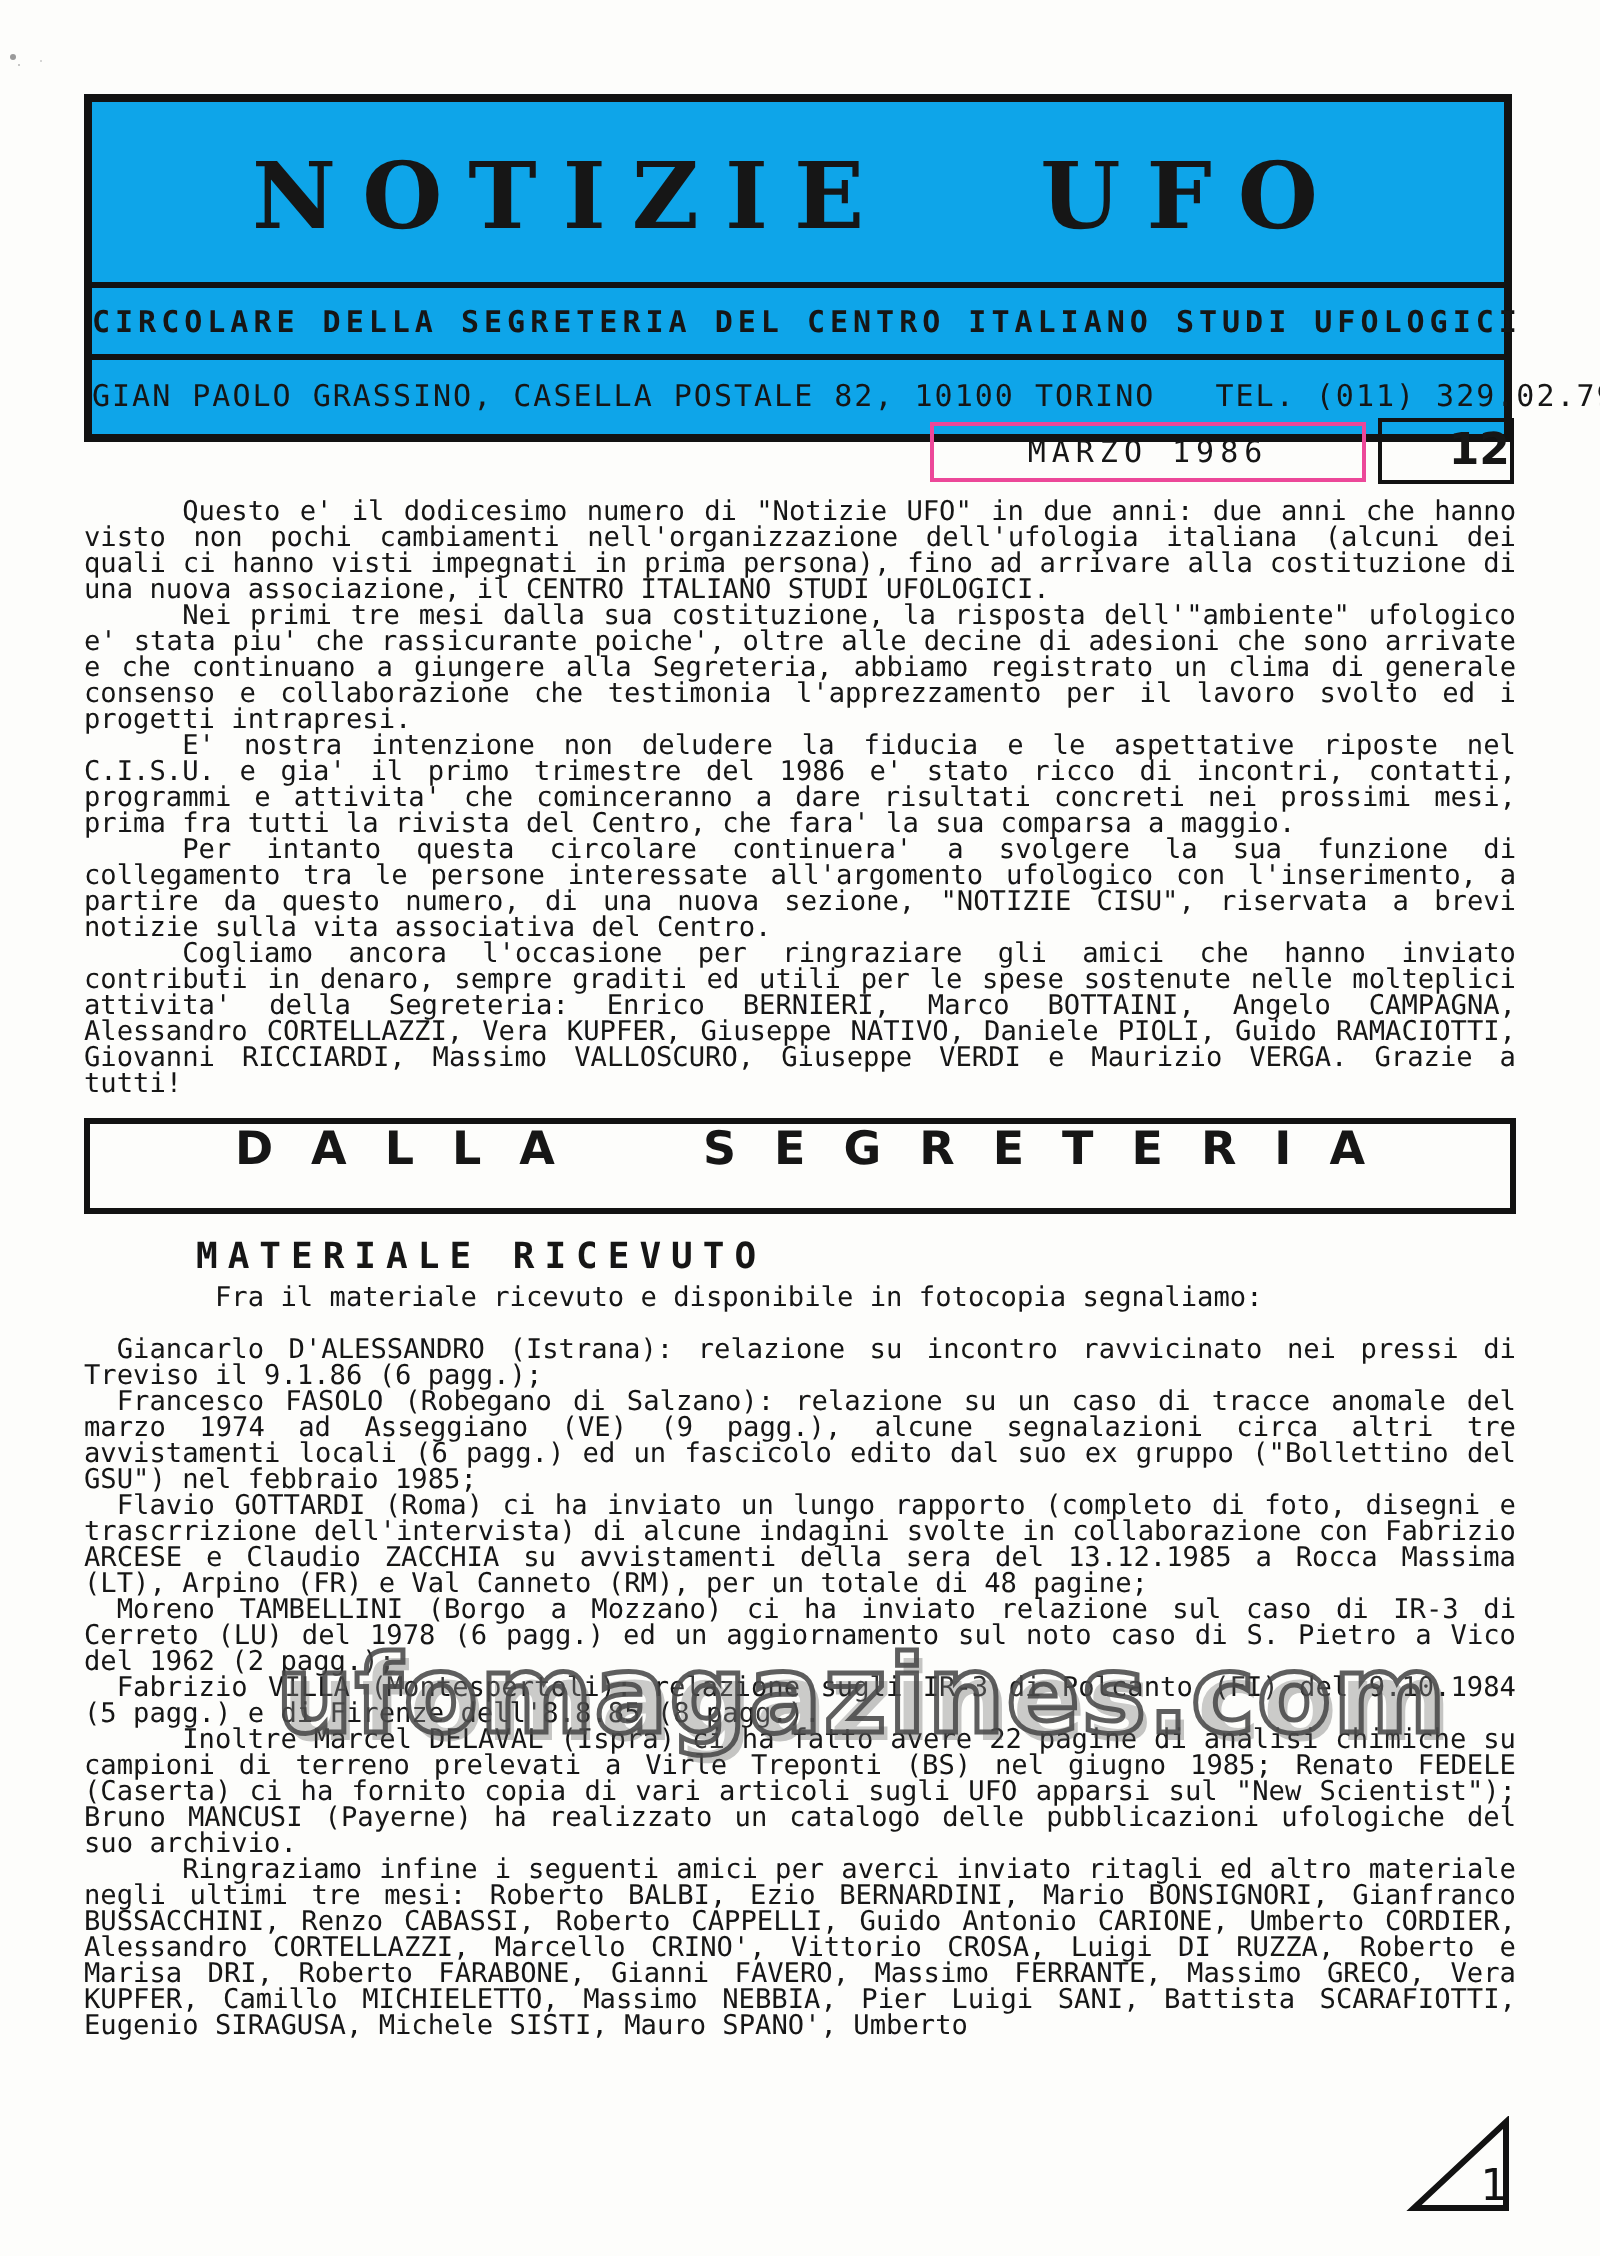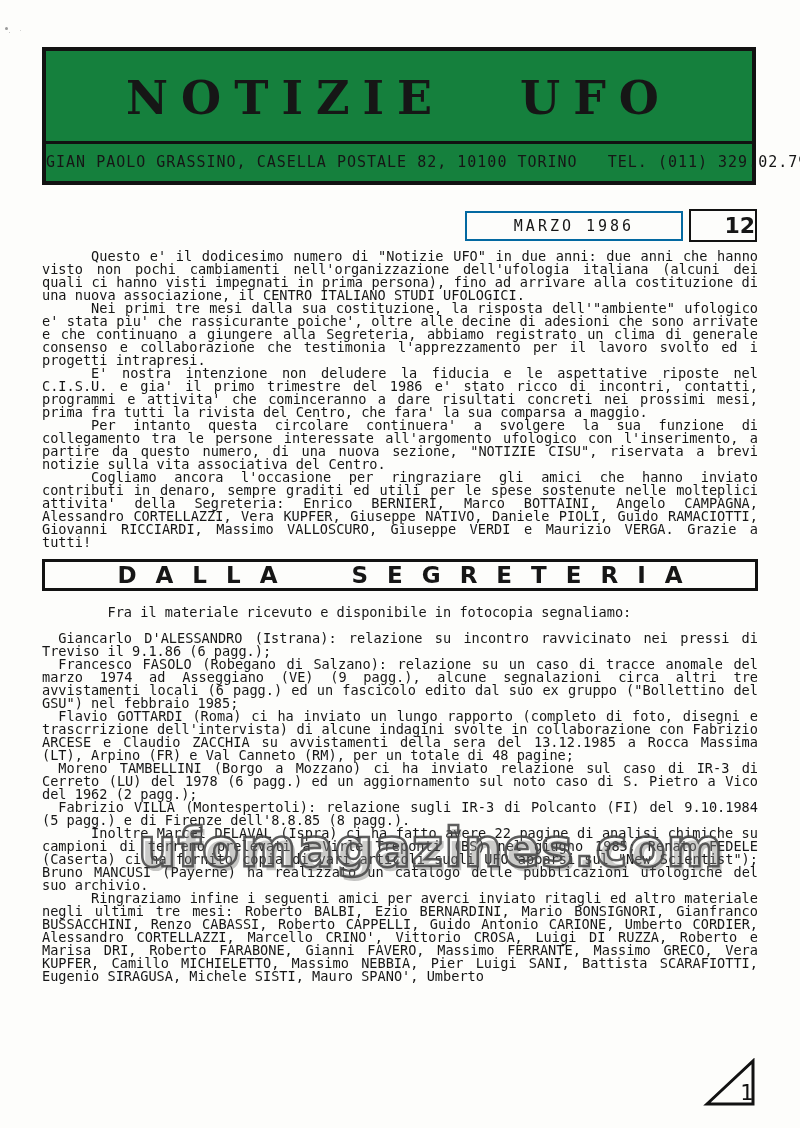--- a/index.html
+++ b/index.html
@@ -15,21 +15,21 @@
   .speckle{
     position:absolute;left:5px;top:27px;width:3px;height:3px;
     background:#9a9a9a;
     box-shadow:3px 4px 0 -1px #b5b5b5, 14px 2px 0 -1px #c9c9c9;
     border-radius:50%;
   }
   
   .masthead{
     position:absolute;left:42px;top:47px;width:706px;
     border:4px solid #121212;
-    background:#15803d;
+    background:#0ea5e9;
   }
   .m-title{
     padding:20px 0 16px;
     text-align:center;
     font-family:"DejaVu Serif", serif;
     font-weight:bold;
     font-size:46px;
     letter-spacing:13px;
     word-spacing:46px;
     white-space:nowrap;
@@ -47,21 +47,21 @@
     border-top:3px solid #121212;
     padding:9px 0 10px;
     text-align:center;
     font-size:15px;
     letter-spacing:1px;
     white-space:pre;
   }
   
   .date-box{
     position:absolute;left:465px;top:211px;width:214px;height:26px;
-    border:2px solid #0369a1;
+    border:2px solid #ec4899;
     text-align:center;
     font-size:15px;letter-spacing:3px;line-height:26px;
   }
   .issue-box{
     position:absolute;left:689px;top:209px;width:64px;height:29px;
     border:2px solid #121212;
     text-align:right;
     font-weight:bold;font-size:22px;line-height:29px;
     font-family:"DejaVu Sans", sans-serif;
   }
@@ -71,21 +71,21 @@
     font-size:13.6px;line-height:13px;
     text-align:justify;
   }
   .content p{margin:0;}
   .para{text-indent:6ch;}
   .item{text-indent:2ch;}
   .lead{text-indent:8ch;margin-bottom:13px !important;}
   .banner{
     border:3px solid #121212;
     margin:10px 0 15px;
-    padding:7px 0 6px;
+    padding:7px 0 22px;
     text-align:center;
     font-family:"DejaVu Sans", sans-serif;
     font-weight:bold;
     font-size:23px;
     letter-spacing:19px;
     word-spacing:28px;
     text-indent:19px;
     white-space:nowrap;
   }
   .subhead{
@@ -117,35 +117,37 @@
 </style>
 </head>
 <body>
 
 <div class="page">
 
   <div class="speckle"></div>
 
   <div class="masthead">
     <div class="m-title">NOTIZIE UFO</div>
+    <div class="m-sub">CIRCOLARE DELLA SEGRETERIA DEL CENTRO ITALIANO STUDI UFOLOGICI</div>
     <div class="m-contact">GIAN PAOLO GRASSINO, CASELLA POSTALE 82, 10100 TORINO   TEL. (011) 329.02.79</div>
   </div>
 
   <div class="date-box">MARZO 1986</div>
   <div class="issue-box">12</div>
 
   <div class="content">
     <p class="para">Questo e' il dodicesimo numero di "Notizie UFO" in due anni: due anni che hanno visto non pochi cambiamenti nell'organizzazione dell'ufologia italiana (alcuni dei quali ci hanno visti impegnati in prima persona), fino ad arrivare alla costituzione di una nuova associazione, il CENTRO ITALIANO STUDI UFOLOGICI.</p>
     <p class="para">Nei primi tre mesi dalla sua costituzione, la risposta dell'"ambiente" ufologico e' stata piu' che rassicurante poiche', oltre alle decine di adesioni che sono arrivate e che continuano a giungere alla Segreteria, abbiamo registrato un clima di generale consenso e collaborazione che testimonia l'apprezzamento per il lavoro svolto ed i progetti intrapresi.</p>
     <p class="para">E' nostra intenzione non deludere la fiducia e le aspettative riposte nel C.I.S.U. e gia' il primo trimestre del 1986 e' stato ricco di incontri, contatti, programmi e attivita' che cominceranno a dare risultati concreti nei prossimi mesi, prima fra tutti la rivista del Centro, che fara' la sua comparsa a maggio.</p>
     <p class="para">Per intanto questa circolare continuera' a svolgere la sua funzione di collegamento tra le persone interessate all'argomento ufologico con l'inserimento, a partire da questo numero, di una nuova sezione, "NOTIZIE CISU", riservata a brevi notizie sulla vita associativa del Centro.</p>
     <p class="para">Cogliamo ancora l'occasione per ringraziare gli amici che hanno inviato contributi in denaro, sempre graditi ed utili per le spese sostenute nelle molteplici attivita' della Segreteria: Enrico BERNIERI, Marco BOTTAINI, Angelo CAMPAGNA, Alessandro CORTELLAZZI, Vera KUPFER, Giuseppe NATIVO, Daniele PIOLI, Guido RAMACIOTTI, Giovanni RICCIARDI, Massimo VALLOSCURO, Giuseppe VERDI e Maurizio VERGA. Grazie a tutti!</p>
 
     <div class="banner">DALLA SEGRETERIA</div>
 
+    <p class="subhead">MATERIALE RICEVUTO</p>
     <p class="lead">Fra il materiale ricevuto e disponibile in fotocopia segnaliamo:</p>
 
     <p class="item">Giancarlo D'ALESSANDRO (Istrana): relazione su incontro ravvicinato nei pressi di Treviso il 9.1.86 (6 pagg.);</p>
     <p class="item">Francesco FASOLO (Robegano di Salzano): relazione su un caso di tracce anomale del marzo 1974 ad Asseggiano (VE) (9 pagg.), alcune segnalazioni circa altri tre avvistamenti locali (6 pagg.) ed un fascicolo edito dal suo ex gruppo ("Bollettino del GSU") nel febbraio 1985;</p>
     <p class="item">Flavio GOTTARDI (Roma) ci ha inviato un lungo rapporto (completo di foto, disegni e trascrrizione dell'intervista) di alcune indagini svolte in collaborazione con Fabrizio ARCESE e Claudio ZACCHIA su avvistamenti della sera del 13.12.1985 a Rocca Massima (LT), Arpino (FR) e Val Canneto (RM), per un totale di 48 pagine;</p>
     <p class="item">Moreno TAMBELLINI (Borgo a Mozzano) ci ha inviato relazione sul caso di IR-3 di Cerreto (LU) del 1978 (6 pagg.) ed un aggiornamento sul noto caso di S. Pietro a Vico del 1962 (2 pagg.);</p>
     <p class="item">Fabrizio VILLA (Montespertoli): relazione sugli IR-3 di Polcanto (FI) del 9.10.1984 (5 pagg.) e di Firenze dell'8.8.85 (8 pagg.).</p>
 
     <p class="para">Inoltre Marcel DELAVAL (Ispra) ci ha fatto avere 22 pagine di analisi chimiche su campioni di terreno prelevati a Virle Treponti (BS) nel giugno 1985; Renato FEDELE (Caserta) ci ha fornito copia di vari articoli sugli UFO apparsi sul "New Scientist"); Bruno MANCUSI (Payerne) ha realizzato un catalogo delle pubblicazioni ufologiche del suo archivio.</p>
     <p class="para">Ringraziamo infine i seguenti amici per averci inviato ritagli ed altro materiale negli ultimi tre mesi: Roberto BALBI, Ezio BERNARDINI, Mario BONSIGNORI, Gianfranco BUSSACCHINI, Renzo CABASSI, Roberto CAPPELLI, Guido Antonio CARIONE, Umberto CORDIER, Alessandro CORTELLAZZI, Marcello CRINO', Vittorio CROSA, Luigi DI RUZZA, Roberto e Marisa DRI, Roberto FARABONE, Gianni FAVERO, Massimo FERRANTE, Massimo GRECO, Vera KUPFER, Camillo MICHIELETTO, Massimo NEBBIA, Pier Luigi SANI, Battista SCARAFIOTTI, Eugenio SIRAGUSA, Michele SISTI, Mauro SPANO', Umberto</p>

